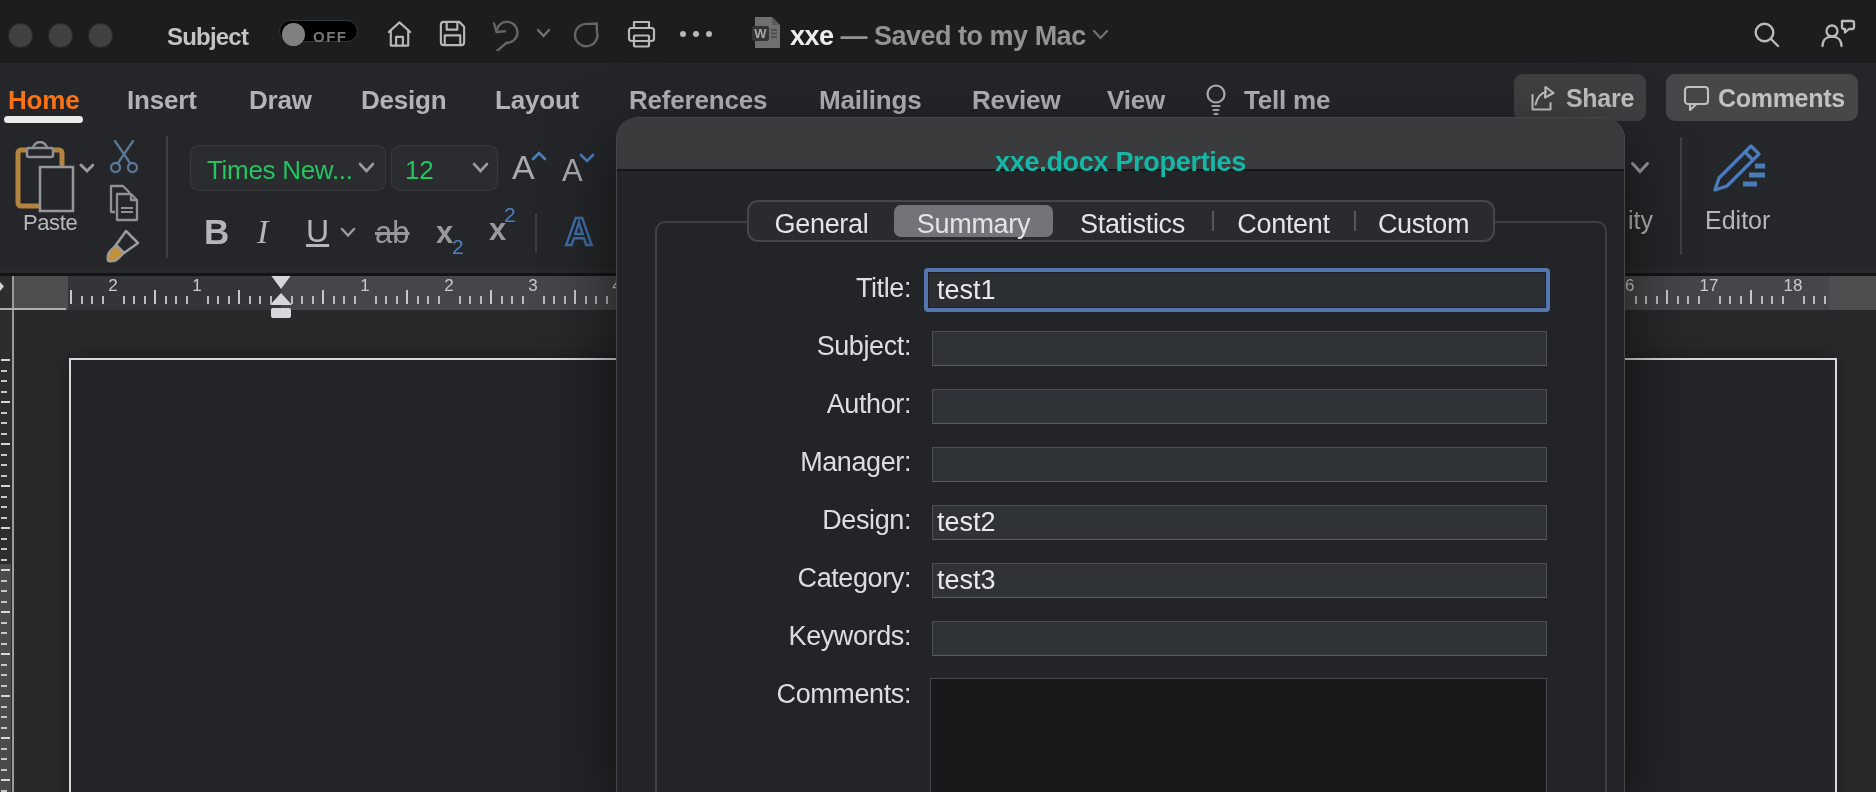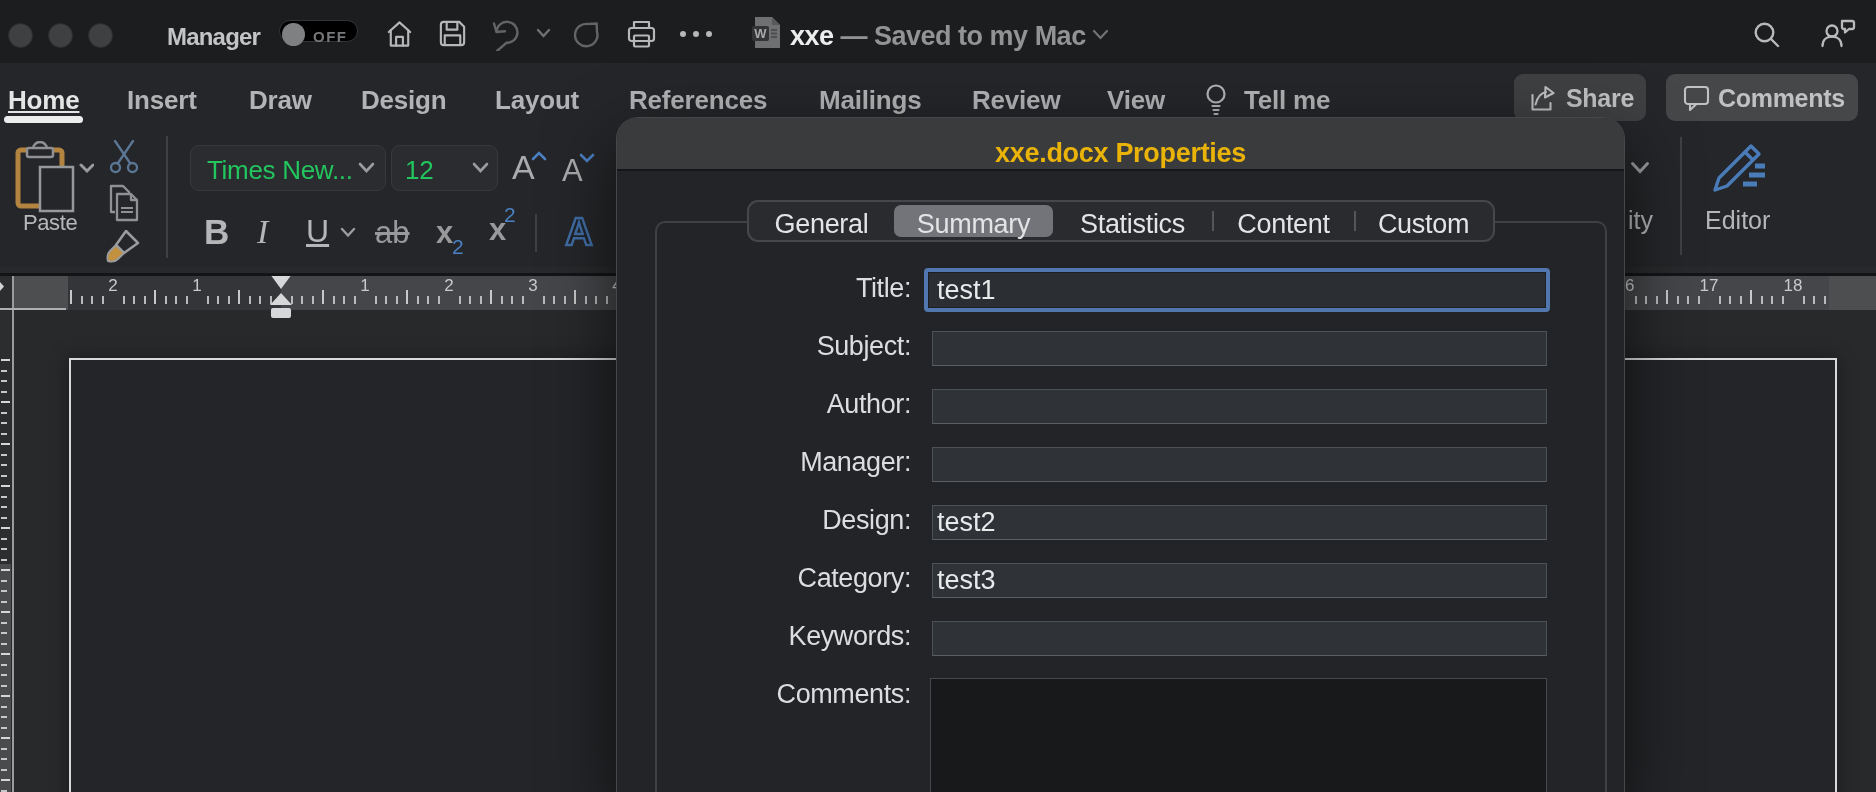--- a/index.html
+++ b/index.html
@@ -13,21 +13,21 @@
 #toggle { position:absolute; left:279px; top:20px; width:79px; height:22px; border-radius:15px;
   background:#000000; border:1px solid #333436; }
 #knob { position:absolute; left:2px; top:2px; width:23px; height:23px; border-radius:50%; background:#7f8081; }
 #offtxt { position:absolute; left:33px; top:7px; font-size:15px; font-weight:700; color:#77787a; letter-spacing:1.5px; }
 .tbico { position:absolute; top:18px; }
 #doctitle { position:absolute; left:790px; top:21px; font-size:27px; font-weight:700; color:#929395; white-space:nowrap; letter-spacing:-0.5px; }
 #doctitle b { color:#eceded; }
 
 #ribbon { position:absolute; left:0; top:63px; width:1876px; height:204px; background:#252629; }
 .tab { position:absolute; top:22px; font-size:26px; font-weight:600; color:#b2b3b5; white-space:nowrap; letter-spacing:-0.2px; }
-#hometab { color:#e5e5e5;text-decoration:underline; }
+#hometab { color:#f97316; }
 #homebar { position:absolute; left:4px; top:53px; width:79px; height:7px; border-radius:3.5px; background:#ececec; }
 .btn { position:absolute; top:10.5px; height:47px; border-radius:9px; font-size:25px; font-weight:600; color:#c0c1c2; letter-spacing:-0.3px; }
 #sharebtn { left:1514px; width:132px; background:#3f4042; }
 #commentsbtn { left:1666px; width:192px; background:#464749;text-decoration:underline; }
 .btn span { position:absolute; top:10px; }
 
 #pastelbl { position:absolute; left:23px; top:147px; font-size:22px; color:#b7b8b9; letter-spacing:-0.4px; }
 .combo { position:absolute; background:#2b2c2f; border:1px solid #38393c; border-radius:9px; }
 .combo .cv { position:absolute; font-size:26px; color:#22c55e; top:9px; letter-spacing:-0.3px; }
 .divider { position:absolute; width:2px; background:#3f4042; }
@@ -50,21 +50,21 @@
   background:#242528; border:2px solid #d8d9da; box-shadow:0 0 18px rgba(0,0,0,0.35); }
 
 #ity { position:absolute; left:1628px; top:143px; font-size:25px; color:#b5b6b7; }
 #editorlbl { position:absolute; left:1705px; top:143px; font-size:25px; color:#b5b6b7; }
 
 #dialog { position:absolute; left:616px; top:117px; width:1009px; height:680px;
   background:#222427; border-radius:22px 22px 0 0; box-shadow:0 25px 70px rgba(0,0,0,0.6);
   border:1px solid rgba(255,255,255,0.16); border-bottom:none; }
 #dlgtitle { position:absolute; left:0; top:0; width:100%; height:53px; background:#3a3b3d;
   border-radius:21px 21px 0 0; border-bottom:2px solid #151617; }
-#dlgtitle div { text-align:center; margin-top:20px; font-size:27px; font-weight:700; color:#eab308; letter-spacing:-0.3px; }
+#dlgtitle div { text-align:center; margin-top:29px; font-size:27px; font-weight:700; color:#14b8a6; letter-spacing:-0.3px; }
 #groupbox { position:absolute; left:38px; top:103px; width:952px; height:600px;
   border:2px solid #3e4043; border-radius:10px; }
 #segctl { position:absolute; left:130px; top:82px; width:748px; height:42px;
   background:#292b2e; border:2px solid #46474a; border-radius:11px; }
 .seg { position:absolute; top:7px; font-size:27px; font-weight:400; color:#e3e4e5; width:155px; text-align:center; letter-spacing:-0.3px; }
 #segsel { position:absolute; left:145px; top:3px; width:159px; height:32px; background:#737479; border-radius:7px; }
 .segsep { position:absolute; top:9px; width:2px; height:20px; background:#55565a; }
 .flabel { position:absolute; font-size:27px; color:#dcddde; text-align:right; width:200px; letter-spacing:-0.4px; }
 .field { position:absolute; left:315px; width:615px; height:35px; background:#2f3338;
   border:1px solid #4c5156; border-bottom-color:#5a5f64; }
@@ -74,21 +74,21 @@
 #focusinner { position:absolute; left:1px; top:1px; width:616px; height:34px; background:#2b2e32; }
 #commentsbox { position:absolute; left:313px; top:560px; width:617px; height:120px;
   background:#18191b; border:1px solid #46484c; }
 </style></head>
 <body>
 
 <div id="titlebar">
   <div class="tl" style="left:8px"></div>
   <div class="tl" style="left:48px"></div>
   <div class="tl" style="left:88px"></div>
-  <div id="autosave">Manager</div>
+  <div id="autosave">Subject</div>
   <div id="toggle">
       <div id="knob"></div>
       <div id="offtxt">OFF</div>
     </div>
 
   <svg class="tbico" style="left:384px" width="31" height="31" viewBox="0 0 32 32" fill="none" stroke="#b6b7b8" stroke-width="2.2" stroke-linejoin="round" stroke-linecap="round">
     <path d="M5 14.5 L16 4.5 L27 14.5"></path>
       <path d="M7 12.7 V28.5 H25 V12.7"></path>
       <path d="M12.5 28.5 V19.5 H19.5 V28.5"></path>
   </svg>

